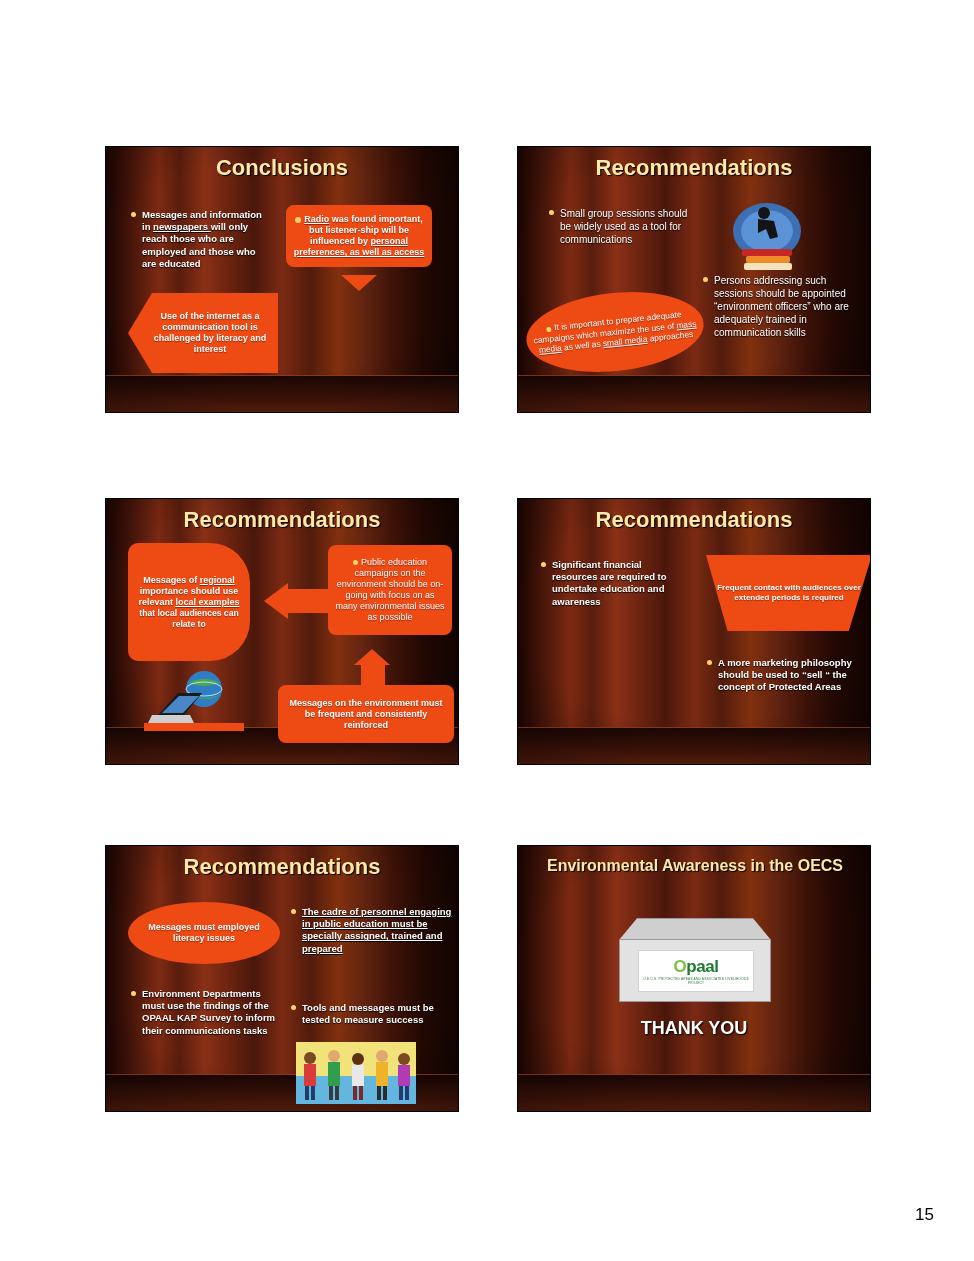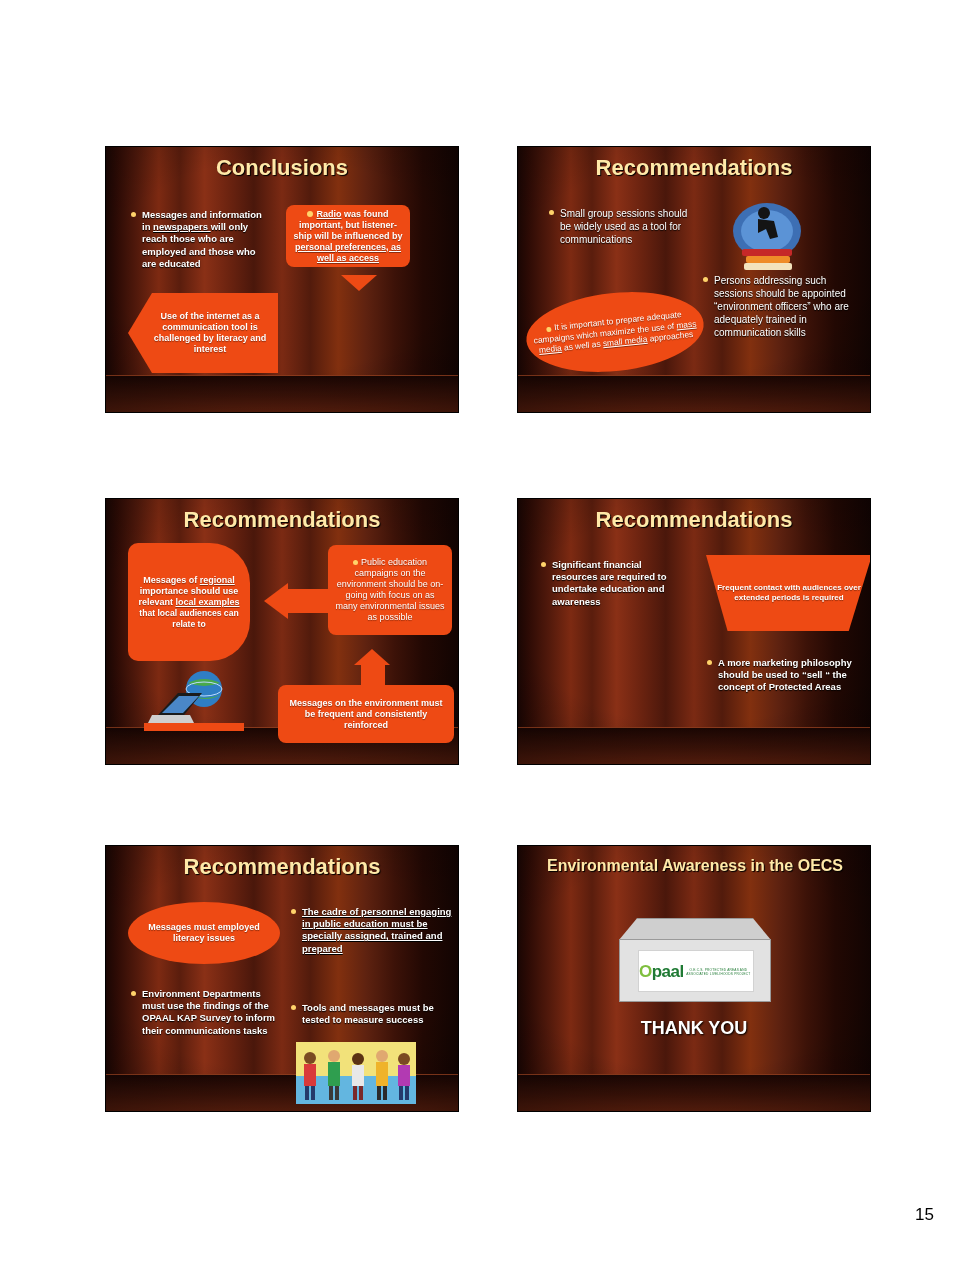--- a/index.html
+++ b/index.html
@@ -160,20 +160,21 @@
     box-sizing: border-box;
   }
   .tybox .logo {
     position: absolute;
     left: 18px; top: 10px;
     width: 116px; height: 42px;
     background: #ffffff;
     border: 1px solid #d2d2d2;
     box-sizing: border-box;
     display: flex;
+    flex-direction: column;
     align-items: center;
     justify-content: center;
   }
   .logo-word {
     font-size: 17px;
     font-weight: bold;
     color: #1f7a34;
     letter-spacing: -0.5px;
     line-height: 17px;
   }
@@ -220,21 +221,21 @@
   <div class="slide" style="left:105px; top:146px;">
     <div class="floor"></div>
     <div class="stitle">Conclusions</div>
     <div class="body">
 
       <div class="bul" style="left:36px; top:62px; width:130px;">
         <span class="dot"></span>
         Messages and information in <u>newspapers </u>will only reach those who are employed and those who are educated
       </div>
 
-      <div class="callout round" style="left:180px; top:58px; width:124px; height:62px;justify-content:center;">
+      <div class="callout round" style="left:180px; top:58px; width:146px; height:62px;justify-content:center;">
         <span><span style="display:inline-block;width:6px;height:6px;border-radius:50%;background:#ffd36b;vertical-align:middle;margin-right:3px;"></span><u>Radio</u> was found important, but listener-ship will be influenced by <u>personal preferences, as well as access</u></span>
       </div>
       <div class="arrow-down" style="left:235px; top:128px;"></div>
 
       <div class="callout" style="left:22px; top:146px; width:150px; height:80px; clip-path: polygon(0 50%, 16% 0, 100% 0, 100% 100%, 16% 100%);">
         <span style="padding-left:14px;">Use of the internet as a communication tool is challenged by literacy and interest</span>
       </div>
 
 
     </div>

